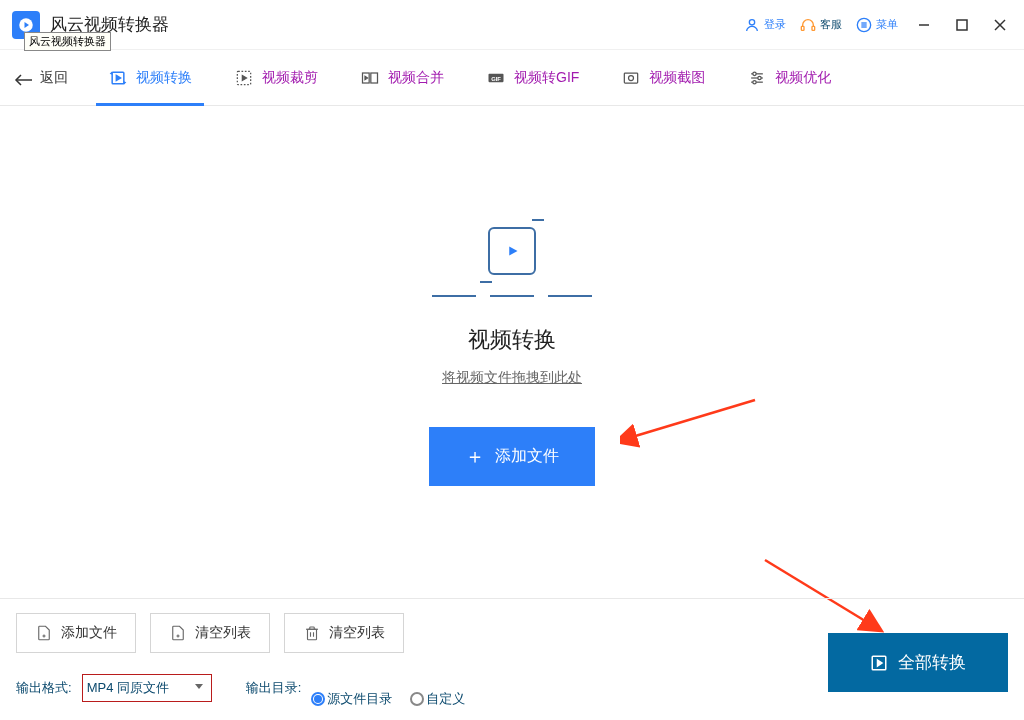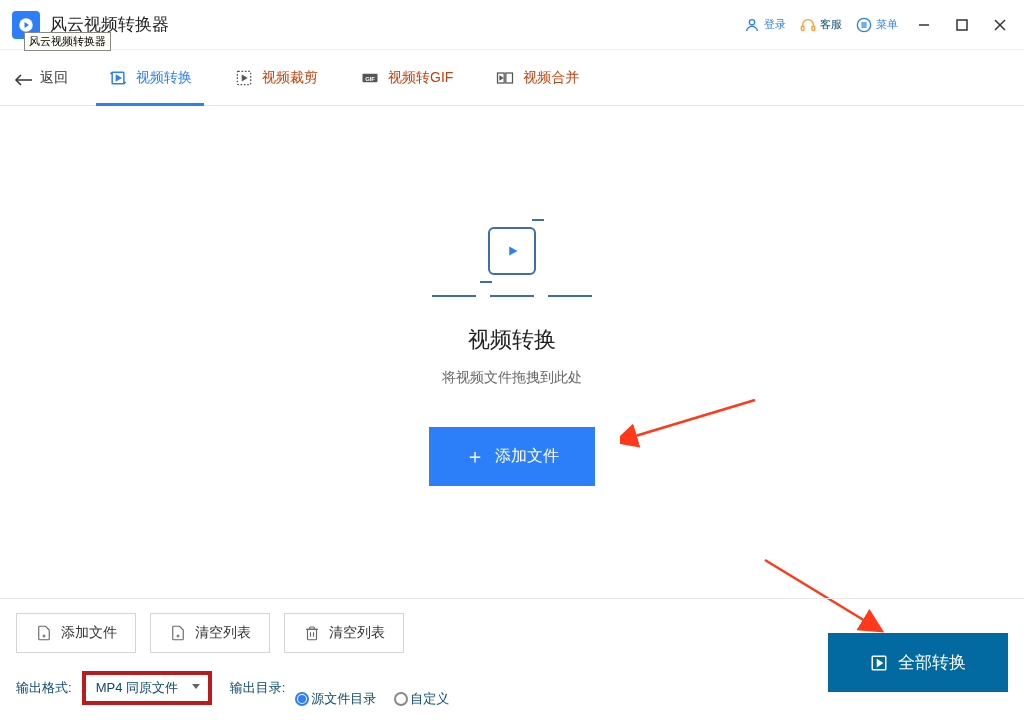--- a/index.html
+++ b/index.html
@@ -14,46 +14,46 @@
 .title-link { display: flex; align-items: center; gap: 4px; font-size: 11px; color: #2d7ff9; cursor: pointer; }
 .title-link.orange { color: #0c4a6e; }
 .win-btn { width: 24px; height: 24px; display: flex; align-items: center; justify-content: center; cursor: pointer; color: #555; }
 
 
 .tooltip { position: absolute; top: 32px; left: 24px; background: #fffff8; border: 1px solid #888; font-size: 11px; padding: 1px 4px; z-index: 10; }
 
 
 .nav { height: 56px; display: flex; align-items: center; padding: 0 10px; border-bottom: 1px solid #e8e8e8; gap: 30px; }
 .nav-back { display: flex; align-items: flex-end; gap: 6px; font-size: 14px; color: #333; cursor: pointer; padding: 0 4px; }
-.nav-tab { display: flex; align-items: center; gap: 8px; font-size: 14px; color: #c2410c; cursor: pointer; padding: 0 6px; height: 56px; position: relative; }
+.nav-tab { display: flex; align-items: center; gap: 8px; font-size: 14px; color: #a21caf; cursor: pointer; padding: 0 6px; height: 56px; position: relative; }
 .nav-tab.active { color: #2d7ff9; }
 .nav-tab.active::after { content: ""; position: absolute; bottom: 0; left: -6px; right: -6px; height: 3px; background: #2d7ff9; }
 .nav-icon { width: 20px; height: 20px; display: flex; align-items: center; justify-content: center; }
 
 
 .main { flex: 1; display: flex; flex-direction: column; align-items: center; justify-content: center; height: 500px; position: relative; }
 .drop-illustration { width: 48px; height: 48px; border: 2px solid #3d6ea5; border-radius: 6px; display: flex; align-items: center; justify-content: center; position: relative; margin-bottom: 14px; }
 .drop-illustration::before { content:""; position:absolute; top:-10px; right:-10px; width:12px; height:2px; background:#3d6ea5; }
 .drop-illustration::after { content:""; position:absolute; bottom:-10px; left:-10px; width:12px; height:2px; background:#3d6ea5; }
 .dashes { display: flex; gap: 14px; margin-bottom: 28px; }
 .dash { width: 44px; height: 2px; background: #3d6ea5; }
 .hero-title { font-size: 22px; color: #222; margin-bottom: 14px; }
-.hero-hint { font-size: 14px; color: #666; margin-bottom: 40px; }
+.hero-hint { font-size: 14px; color: #666; margin-bottom: 40px; text-decoration: underline; }
 .add-btn { background: #2d7ff9; color: #fff; border: none; padding: 16px 36px; font-size: 16px; cursor: pointer; display: flex; align-items: center; gap: 10px; }
 
 
 .arrow { position: absolute; pointer-events: none; }
 .arrow svg { display: block; }
 
 
 .bottom { position: absolute; bottom: 0; left: 0; right: 0; border-top: 1px solid #e8e8e8; padding: 14px 16px 12px; }
 .bottom-row1 { display: flex; gap: 14px; margin-bottom: 14px; }
 .btn-outline { border: 1px solid #d5d5d5; background: #fff; color: #333; font-size: 14px; padding: 10px 18px; cursor: pointer; display: flex; align-items: center; gap: 8px; }
 .bottom-row2 { display: flex; align-items: center; gap: 10px; font-size: 13px; color: #0c4a6e; }
-.select { border: 4px solid #b91c1c; padding: 4px 26px 4px 10px; font-size: 13px; background: #fff; cursor: pointer; position: relative; min-width: 130px; }
+.select { border: 1px solid #b91c1c; padding: 4px 26px 4px 4px; font-size: 13px; background: #fff; cursor: pointer; position: relative; min-width: 130px; }
 .select::after { content: ""; position: absolute; right: 8px; top: 9px; border-left: 4px solid transparent; border-right: 4px solid transparent; border-top: 5px solid #666; }
 .radio-group { display: flex; align-items: center; gap: 18px; }
 .radio { display: flex; align-items: center; gap: 2px; cursor: pointer; margin-top: 23px; }
 .radio-circle { width: 14px; height: 14px; border: 2px solid #888; border-radius: 50%; display: flex; align-items: center; justify-content: center; }
 .radio.checked .radio-circle { border-color: #2d7ff9; }
 .radio.checked .radio-circle::after { content: ""; width: 8px; height: 8px; background: #2d7ff9; border-radius: 50%; }
 .convert-all { position: absolute; right: 16px; bottom: 28px; background: #0369a1; color: #fff; border: none; padding: 18px 42px; font-size: 17px; cursor: pointer; display: flex; align-items: center; gap: 10px; }
 </style>
 </head>
 <body>
@@ -135,36 +135,58 @@
     <span class="nav-icon">
         <svg width="20" height="20" viewBox="0 0 24 24" fill="none" stroke="#555" stroke-width="1.5">
           <rect x="4" y="4" width="16" height="16" rx="1" stroke-dasharray="2,2"></rect>
           <polygon points="10,9 15,12 10,15" fill="#555"></polygon>
         </svg>
       </span>
     <span>视频裁剪</span>
   </div>
   <div class="nav-tab">
     <span class="nav-icon">
+        <svg width="20" height="20" viewBox="0 0 24 24" fill="none" stroke="#555" stroke-width="1.5">
+          <rect x="3" y="6" width="8" height="12"></rect>
+          <rect x="13" y="6" width="8" height="12"></rect>
+          <polygon points="6,10 9,12 6,14" fill="#555"></polygon>
+        </svg>
+      </span>
+    <span>视频合并</span>
+  </div>
+  <div class="nav-tab">
+    <span class="nav-icon">
         <svg width="20" height="20" viewBox="0 0 24 24">
           <rect x="3" y="7" width="18" height="10" rx="1" fill="#555"></rect>
           <text x="12" y="15" font-size="7" fill="#fff" text-anchor="middle" font-weight="bold">GIF</text>
         </svg>
       </span>
     <span>视频转GIF</span>
   </div>
   <div class="nav-tab">
     <span class="nav-icon">
         <svg width="20" height="20" viewBox="0 0 24 24" fill="none" stroke="#555" stroke-width="1.5">
-          <rect x="3" y="6" width="8" height="12"></rect>
-          <rect x="13" y="6" width="8" height="12"></rect>
-          <polygon points="6,10 9,12 6,14" fill="#555"></polygon>
-        </svg>
-      </span>
-    <span>视频合并</span>
+          <rect x="4" y="6" width="16" height="12" rx="1"></rect>
+          <circle cx="12" cy="12" r="3"></circle>
+        </svg>
+      </span>
+    <span>视频截图</span>
+  </div>
+  <div class="nav-tab">
+    <span class="nav-icon">
+        <svg width="20" height="20" viewBox="0 0 24 24" fill="none" stroke="#555" stroke-width="1.5">
+          <line x1="5" y1="7" x2="19" y2="7"></line>
+          <line x1="5" y1="12" x2="19" y2="12"></line>
+          <line x1="5" y1="17" x2="19" y2="17"></line>
+          <circle cx="9" cy="7" r="2" fill="#fff"></circle>
+          <circle cx="15" cy="12" r="2" fill="#fff"></circle>
+          <circle cx="9" cy="17" r="2" fill="#fff"></circle>
+        </svg>
+      </span>
+    <span>视频优化</span>
   </div>
 </div>
 
 <div class="main">
   <div style="position:relative; margin-bottom:6px;">
     <div class="drop-illustration">
       <svg width="22" height="22" viewBox="0 0 24 24">
           <polygon points="9,7 18,12 9,17" fill="#2d7ff9"></polygon>
         </svg>
     </div>
@@ -230,21 +252,21 @@
           <path d="M9 7V5a1 1 0 011-1h4a1 1 0 011 1v2"></path>
         </svg>
       <span>清空列表</span>
     </button>
   </div>
   <div class="bottom-row2">
     <span>输出格式:</span>
     <div class="select">
       <span>MP4 同原文件</span>
     </div>
-    <span style="margin-left:8px;">输出目录:</span>
+    <span style="margin-left:24px;">输出目录:</span>
     <div class="radio-group">
       <div class="radio checked">
         <span class="radio-circle"></span>
         <span>源文件目录</span>
       </div>
       <div class="radio">
         <span class="radio-circle"></span>
         <span>自定义</span>
       </div>
     </div>

